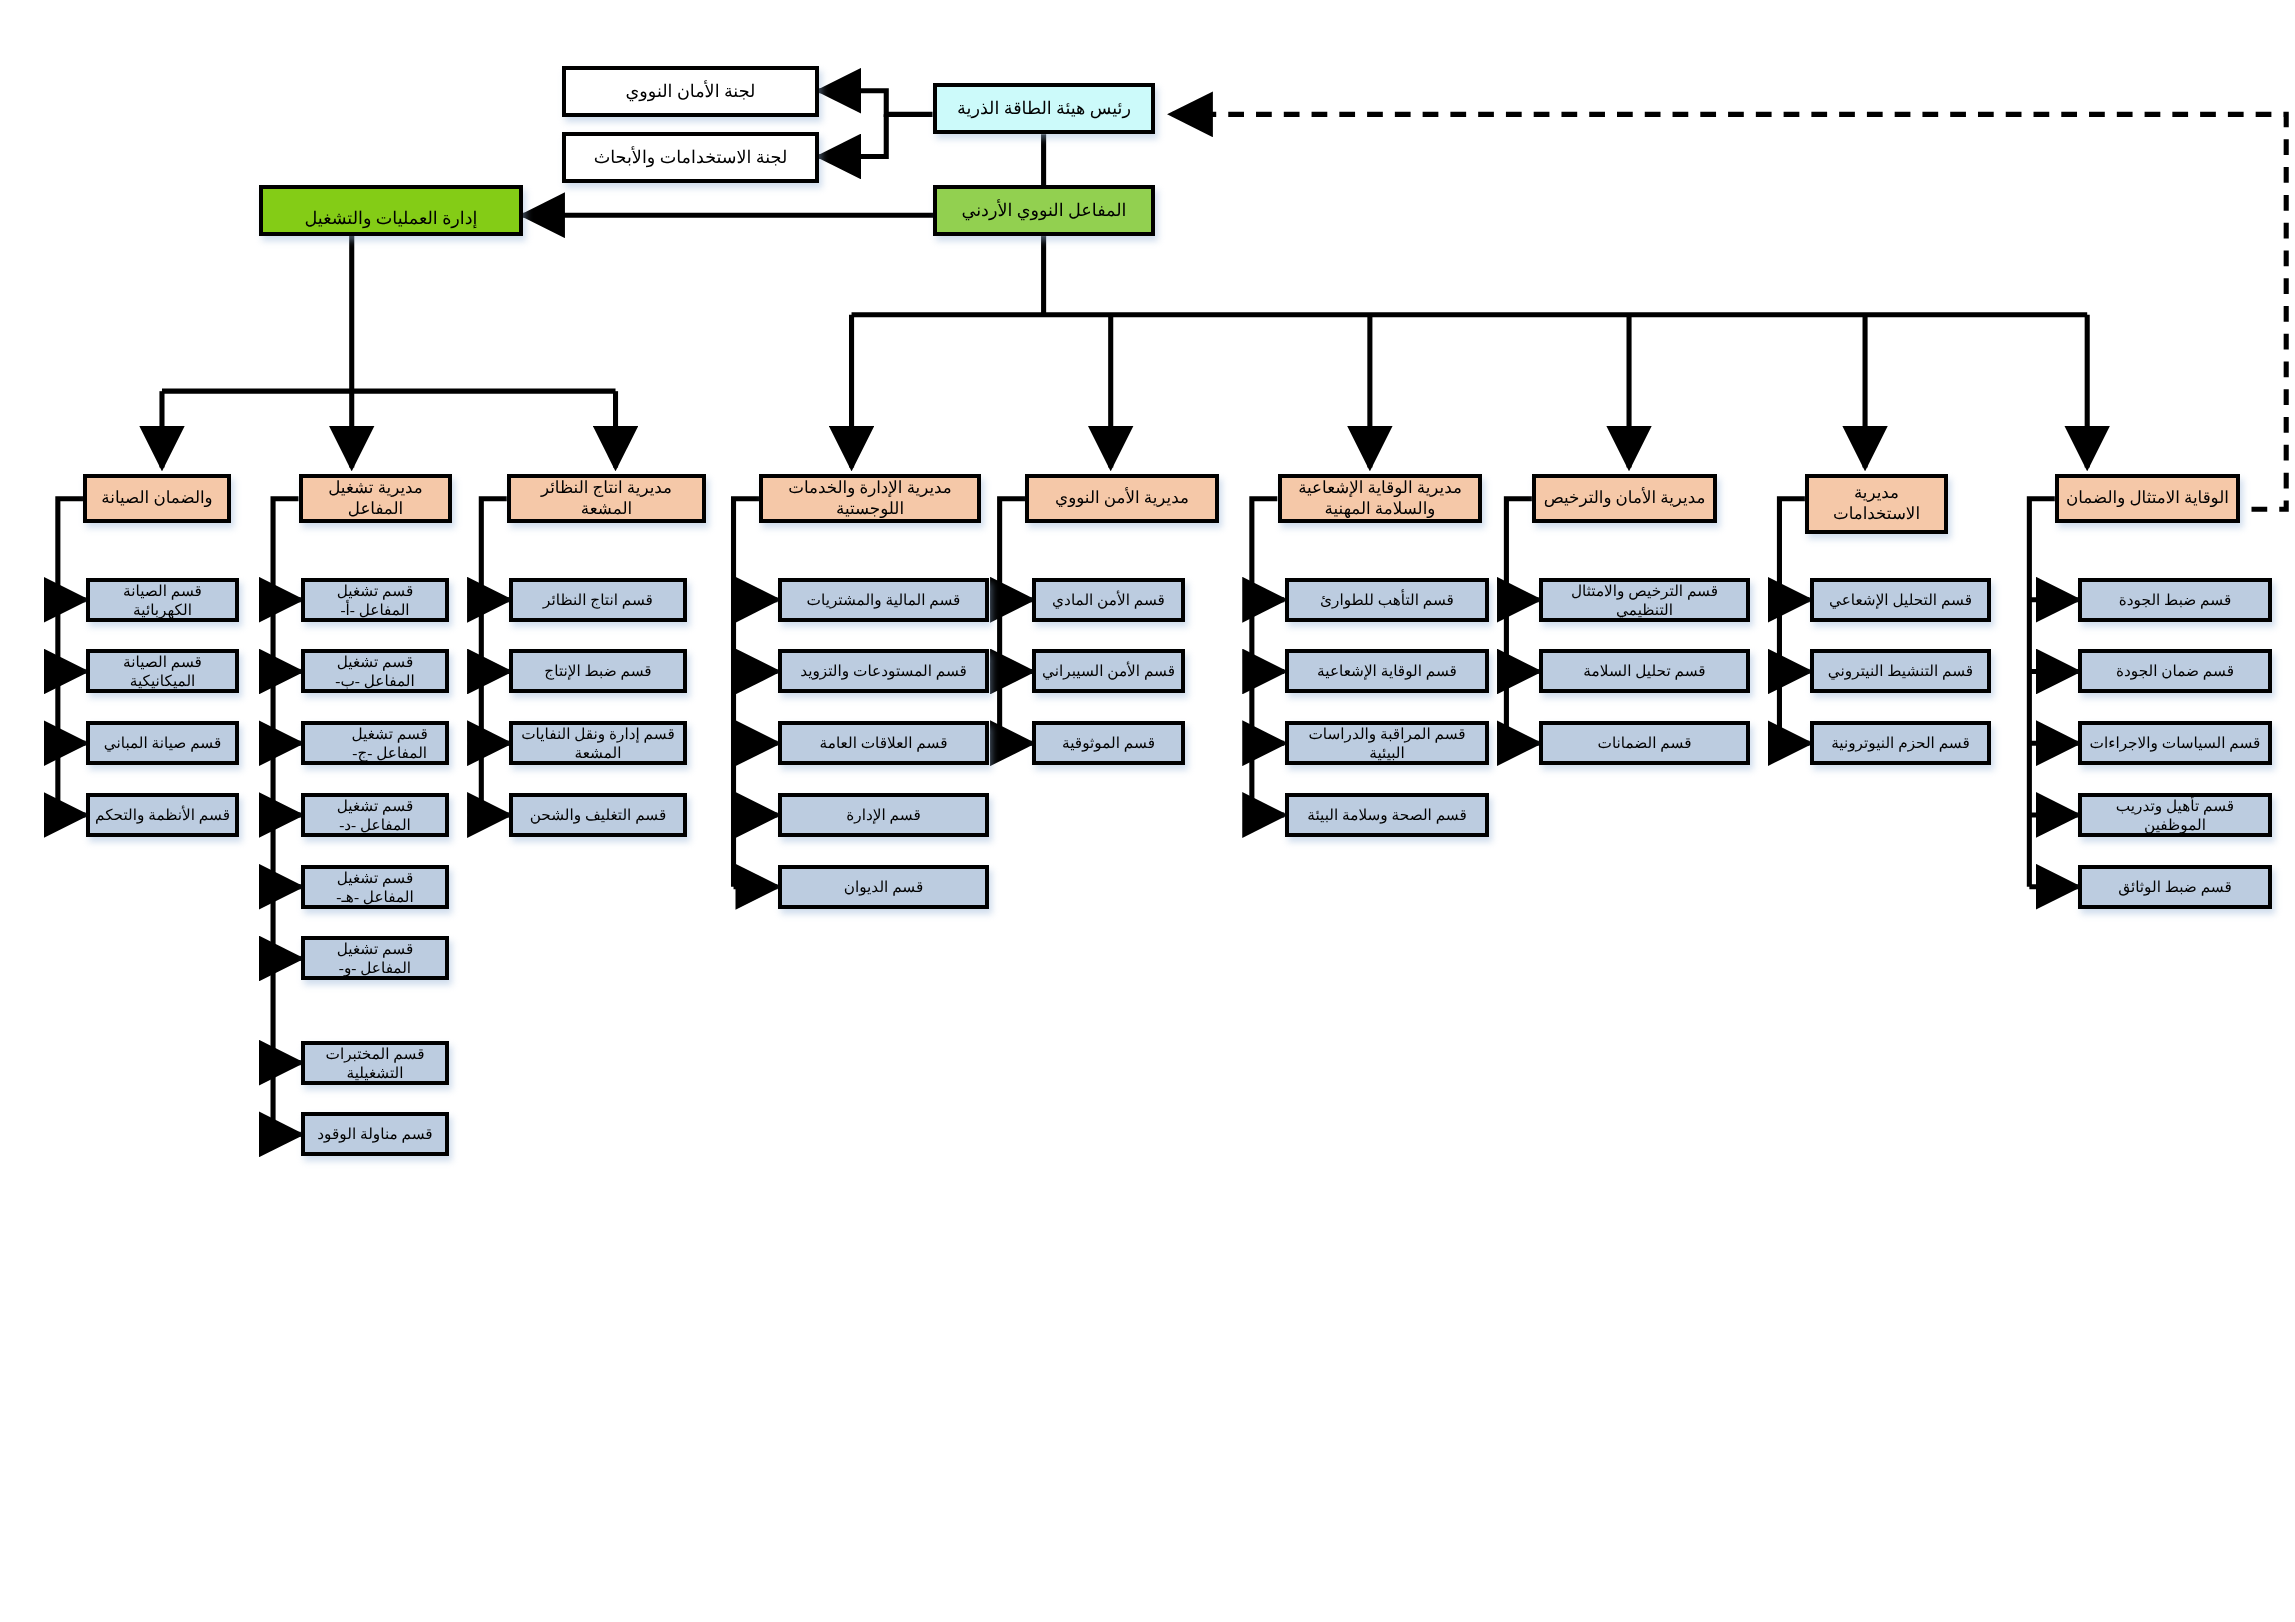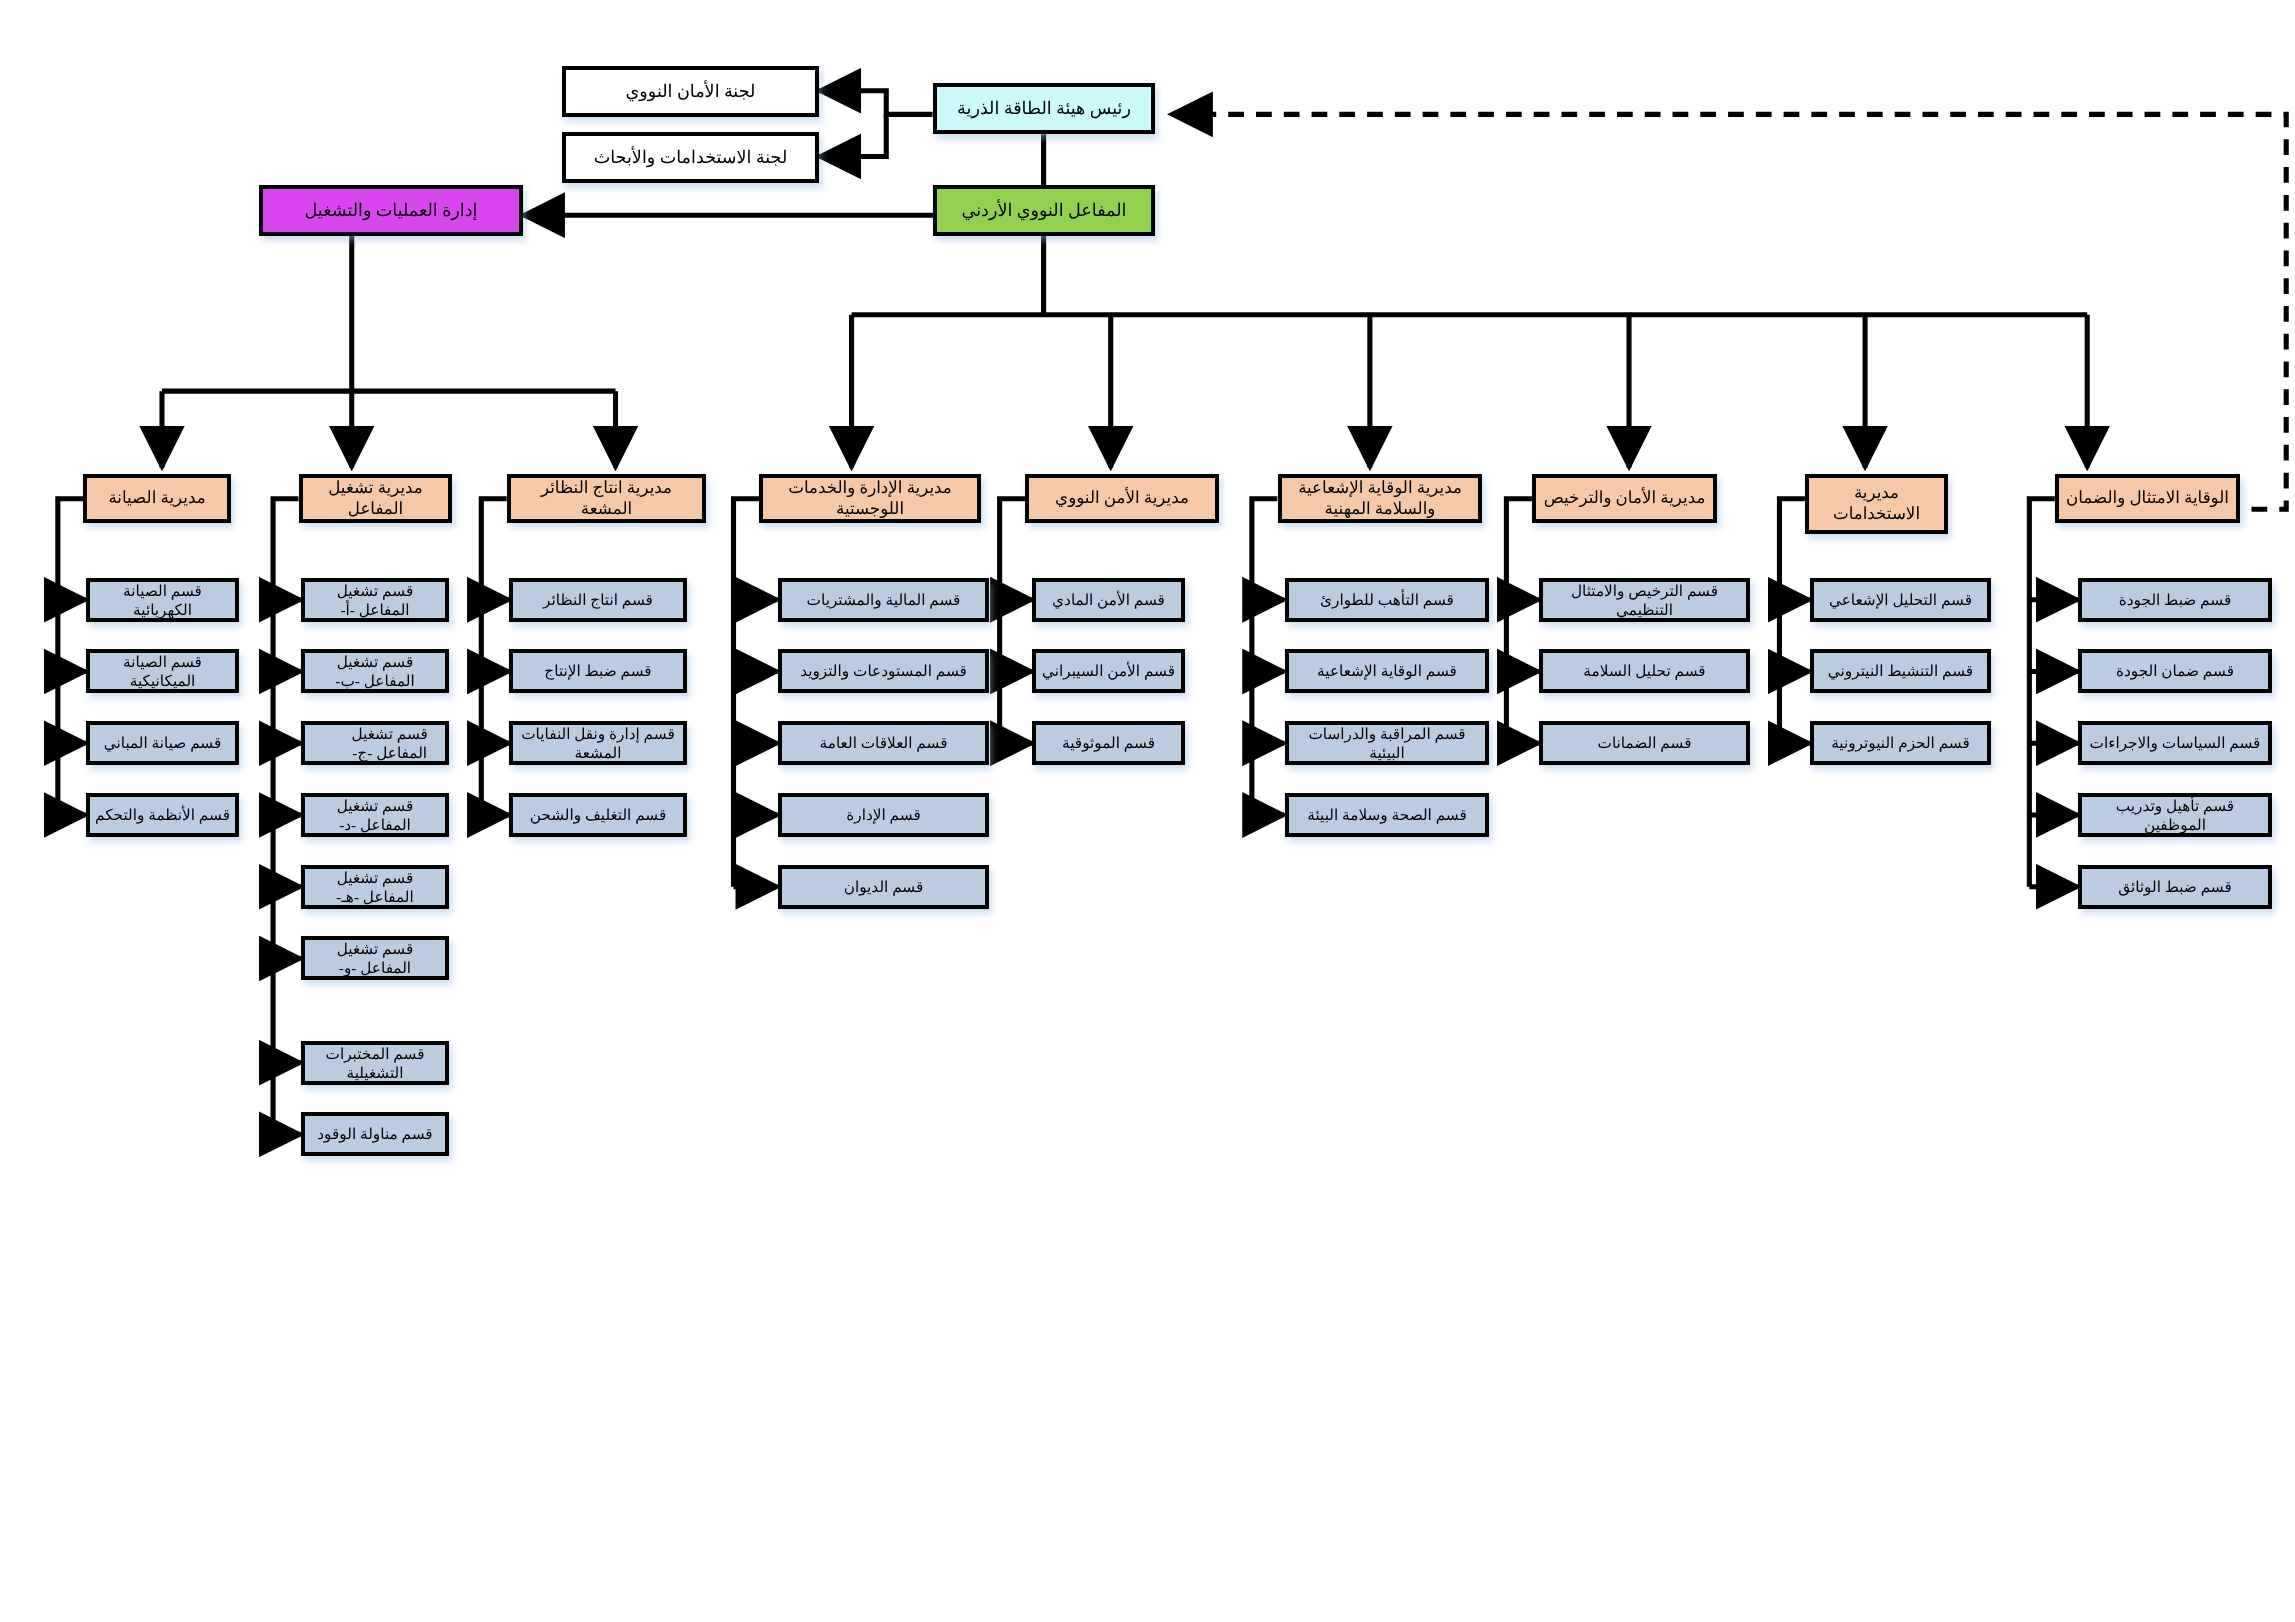--- a/index.html
+++ b/index.html
@@ -21,21 +21,21 @@
     line-height:1.25;
     direction:rtl;
     padding:1.9px 4.6px;
     box-shadow:2.8px 4.6px 6.5px rgba(150,180,215,.45);
   }
   .node span{display:block;width:100%;}
 
   .n-white  {background:#ffffff;}
   .n-cyan   {background:#CCFAFA;}
   .n-green  {background:#92D050;}
-  .n-yellow {background:#d946ef;}
+  .n-yellow {background:#84cc16;align-items:flex-end;}
   .n-orange {background:#F5C8A8;}
   .n-blue   {background:#BCCCE0;}
 
   .t-committee{font-size:17.6px;}
   .t-top      {font-size:17.6px;}
   .t-dir      {font-size:16.7px;}
   .t-dept     {font-size:15.3px;}
 </style>
 </head>
 <body>
@@ -142,21 +142,21 @@
   <div class="node n-green t-top" style="left:933px;top:185px;width:222px;height:51px;">
     <span>المفاعل النووي الأردني</span>
   </div>
 
   <div class="node n-yellow t-top" style="left:259px;top:185px;width:264px;height:51px;">
     <span>إدارة العمليات والتشغيل</span>
   </div>
 
   <div id="columns">
       <div class="node n-orange t-dir" style="left: 83px; top: 474px; width: 148px; height: 49px;">
-        <span>مديرية الصيانة</span>
+        <span>والضمان الصيانة</span>
       </div>
       <div class="node n-blue t-dept" style="left: 86px; top: 578px; width: 153px; height: 44px;">
         <span>قسم الصيانة الكهربائية</span>
       </div>
       <div class="node n-blue t-dept" style="left: 86px; top: 649px; width: 153px; height: 44px;">
         <span>قسم الصيانة الميكانيكية</span>
       </div>
       <div class="node n-blue t-dept" style="left: 86px; top: 721px; width: 153px; height: 44px;">
         <span>قسم صيانة المباني</span>
       </div>

